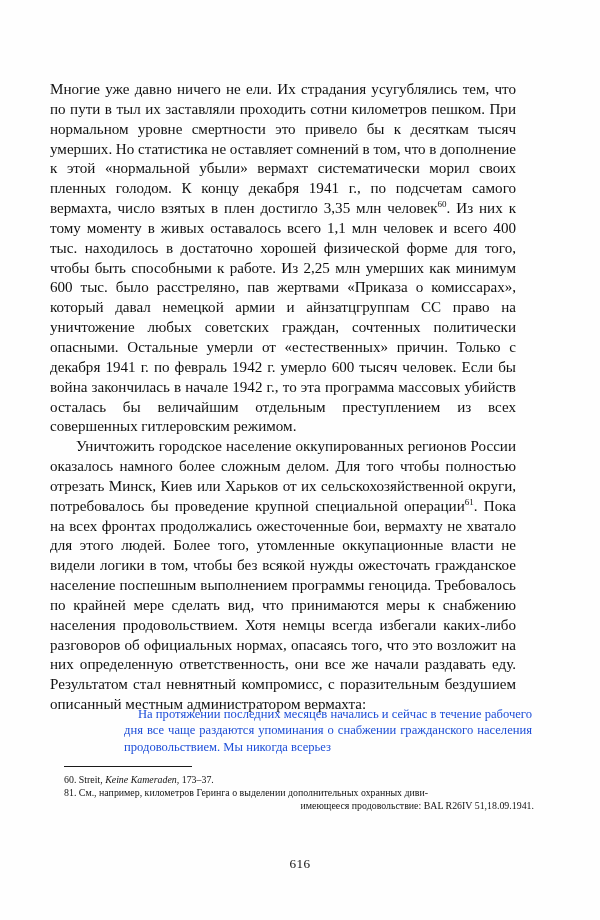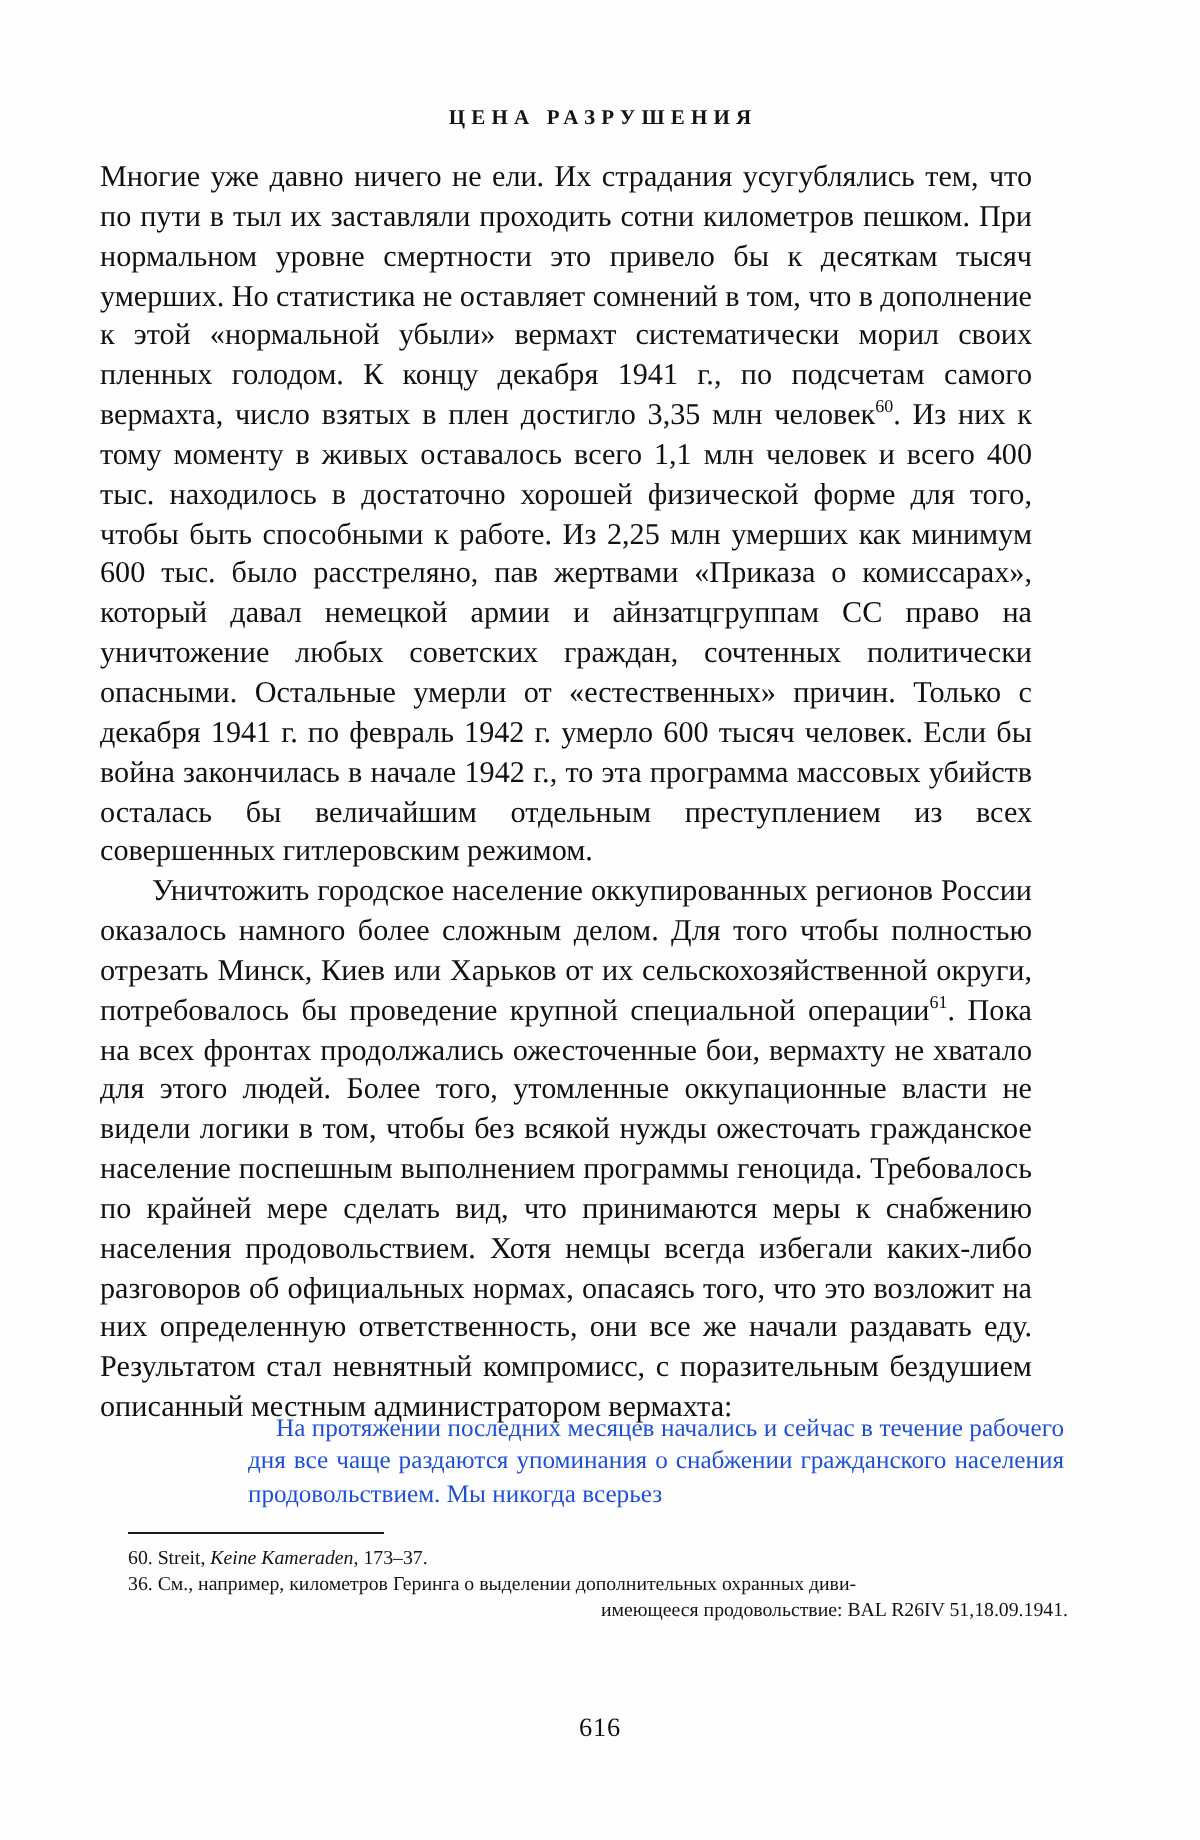--- a/index.html
+++ b/index.html
@@ -136,42 +136,41 @@
     font-size: 13.2px;
     letter-spacing: 0.4px;
     color: #111111;
   }
 </style>
 </head>
 <body>
 
 <div class="page">
 
-  <div class="running-head">ЦЕНА РАЗРУШЕНИЯ</div>
 
   <div class="body-block">
 
     <p class="para first"><span>Многие уже давно ничего не ели. Их страдания усугублялись тем, что по пути в тыл их заставляли проходить сотни километров пешком. При нормальном уровне смертности это привело бы к десяткам тысяч умерших. Но статистика не оставляет сомнений в том, что в дополнение к этой «нормальной убыли» вермахт систематически морил своих пленных голодом. К концу декабря 1941 г., по подсчетам самого вермахта, число взятых в плен достигло 3,35 млн человек</span><span class="footref">60</span><span>. Из них к тому моменту в живых оставалось всего 1,1 млн человек и всего 400 тыс. находилось в достаточно хорошей физической форме для того, чтобы быть способными к работе. Из 2,25 млн умерших как минимум 600 тыс. было расстреляно, пав жертвами «Приказа о комиссарах», который давал немецкой армии и айнзатцгруппам СС право на уничтожение любых советских граждан, сочтенных политически опасными. Остальные умерли от «естественных» причин. Только с декабря 1941 г. по февраль 1942 г. умерло 600 тысяч человек. Если бы война закончилась в начале 1942 г., то эта программа массовых убийств осталась бы величайшим отдельным преступлением из всех совершенных гитлеровским режимом.</span></p>
 
     <p class="para"><span>Уничтожить городское население оккупированных регионов России оказалось намного более сложным делом. Для того чтобы полностью отрезать Минск, Киев или Харьков от их сельскохозяйственной округи, потребовалось бы проведение крупной специальной операции</span><span class="footref">61</span><span>. Пока на всех фронтах продолжались ожесточенные бои, вермахту не хватало для этого людей. Более того, утомленные оккупационные власти не видели логики в том, чтобы без всякой нужды ожесточать гражданское население поспешным выполнением программы геноцида. Требовалось по крайней мере сделать вид, что принимаются меры к снабжению населения продовольствием. Хотя немцы всегда избегали каких-либо разговоров об официальных нормах, опасаясь того, что это возложит на них определенную ответственность, они все же начали раздавать еду. Результатом стал невнятный компромисс, с поразительным бездушием описанный местным администратором вермахта:</span></p>
 
   </div>
 
   <div class="quote-block">
     <p>На протяжении последних месяцев начались и сейчас в течение рабочего дня все чаще раздаются упоминания о снабжении гражданского населения продовольствием. Мы никогда всерьез</p>
   </div>
 
   <div class="fn-rule"></div>
 
   <div class="footnotes">
 
     <p class="fn"><span class="fn-num">60.</span><span> Streit, </span><span class="fn-italic">Keine Kameraden</span><span>, 173–37.</span></p>
 
     <p class="fn fn-61">
-      <span class="fn-body"><span class="fn-num">36.</span><span> См., например, километров Геринга о выделении дополнительных охранных диви-</span></span>
+      <span class="fn-body"><span class="fn-num">81.</span><span> См., например, километров Геринга о выделении дополнительных охранных диви-</span></span>
       <span class="fn-hang last">имеющееся продовольствие: BAL R26IV 51,18.09.1941.</span>
     </p>
 
   </div>
 
   <div class="page-number">616</div>
 
 </div>
 
 </body></html>

